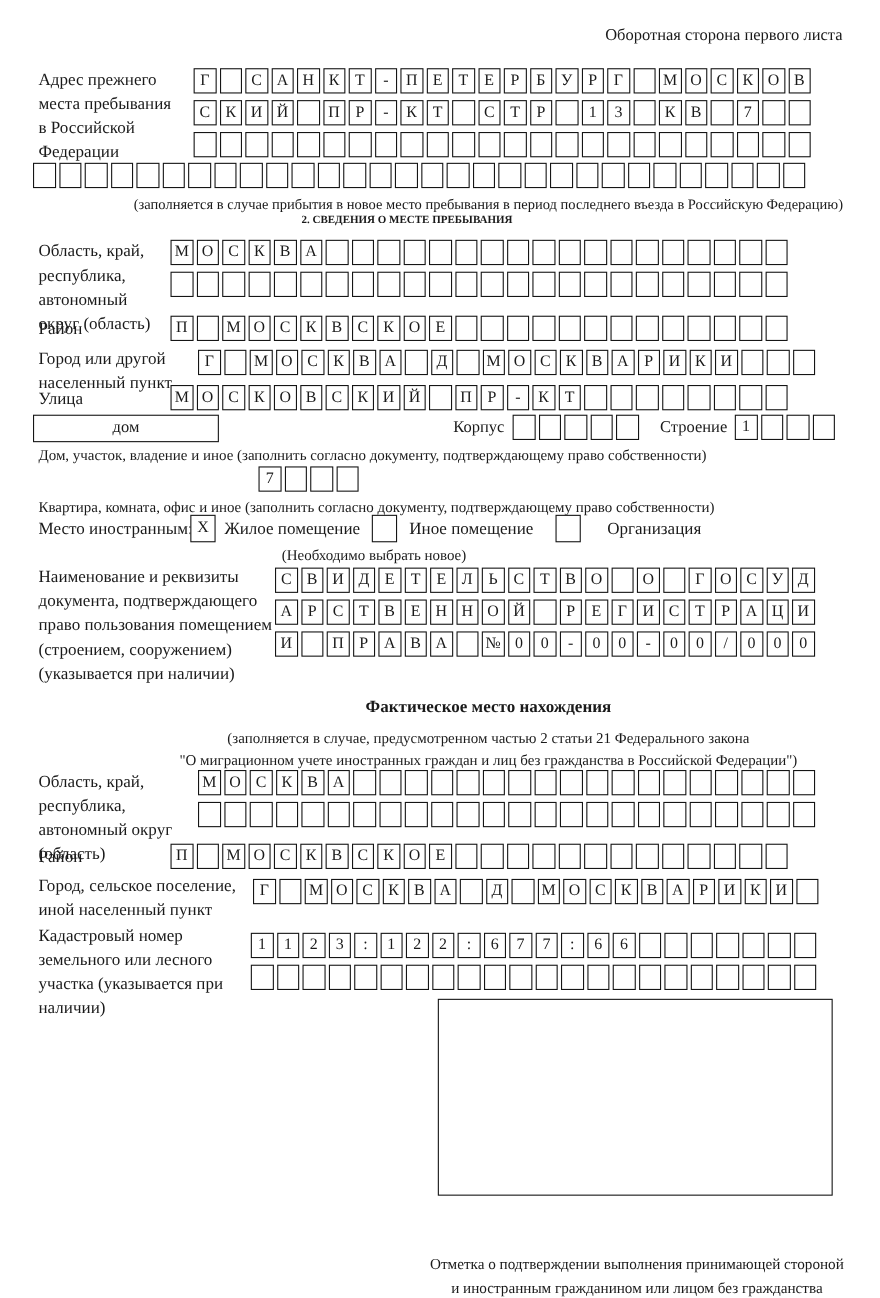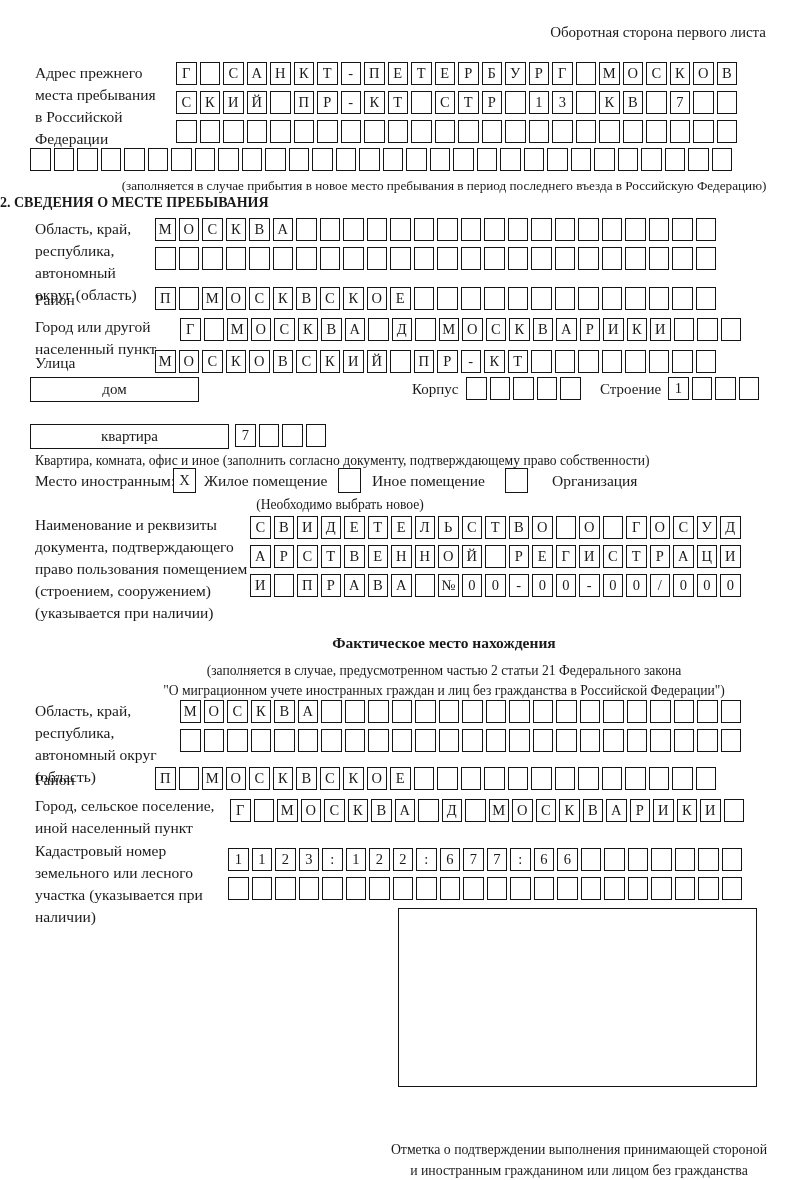--- a/index.html
+++ b/index.html
@@ -28,42 +28,42 @@
 
   <div class="abs" style="top:24px;right:34px;font-size:15px;">Оборотная сторона первого листа</div>
 
   <div class="lbl" style="left:35px;top:62px;width:124px;">Адрес прежнего места пребывания в Российской Федерации</div>
   <div class="row" style="left:176px;top:62px;"><span class="cell">Г</span><span class="cell"></span><span class="cell">С</span><span class="cell">А</span><span class="cell">Н</span><span class="cell">К</span><span class="cell">Т</span><span class="cell">-</span><span class="cell">П</span><span class="cell">Е</span><span class="cell">Т</span><span class="cell">Е</span><span class="cell">Р</span><span class="cell">Б</span><span class="cell">У</span><span class="cell">Р</span><span class="cell">Г</span><span class="cell"></span><span class="cell">М</span><span class="cell">О</span><span class="cell">С</span><span class="cell">К</span><span class="cell">О</span><span class="cell">В</span></div>
   <div class="row" style="left:176px;top:91px;"><span class="cell">С</span><span class="cell">К</span><span class="cell">И</span><span class="cell">Й</span><span class="cell"></span><span class="cell">П</span><span class="cell">Р</span><span class="cell">-</span><span class="cell">К</span><span class="cell">Т</span><span class="cell"></span><span class="cell">С</span><span class="cell">Т</span><span class="cell">Р</span><span class="cell"></span><span class="cell">1</span><span class="cell">3</span><span class="cell"></span><span class="cell">К</span><span class="cell">В</span><span class="cell"></span><span class="cell">7</span><span class="cell"></span><span class="cell"></span></div>
   <div class="row" style="left:176px;top:120px;"><span class="cell"></span><span class="cell"></span><span class="cell"></span><span class="cell"></span><span class="cell"></span><span class="cell"></span><span class="cell"></span><span class="cell"></span><span class="cell"></span><span class="cell"></span><span class="cell"></span><span class="cell"></span><span class="cell"></span><span class="cell"></span><span class="cell"></span><span class="cell"></span><span class="cell"></span><span class="cell"></span><span class="cell"></span><span class="cell"></span><span class="cell"></span><span class="cell"></span><span class="cell"></span><span class="cell"></span></div>
   <div class="row" style="left:30px;top:148px;"><span class="cell"></span><span class="cell"></span><span class="cell"></span><span class="cell"></span><span class="cell"></span><span class="cell"></span><span class="cell"></span><span class="cell"></span><span class="cell"></span><span class="cell"></span><span class="cell"></span><span class="cell"></span><span class="cell"></span><span class="cell"></span><span class="cell"></span><span class="cell"></span><span class="cell"></span><span class="cell"></span><span class="cell"></span><span class="cell"></span><span class="cell"></span><span class="cell"></span><span class="cell"></span><span class="cell"></span><span class="cell"></span><span class="cell"></span><span class="cell"></span><span class="cell"></span><span class="cell"></span><span class="cell"></span></div>
   <div class="note center" style="top:176px;">(заполняется в случае прибытия в новое место пребывания в период последнего въезда в Российскую Федерацию)</div>
 
-  <div class="abs bold" style="top:195px;left:0;width:740px;text-align:left;font-size:14px;">2. СВЕДЕНИЯ О МЕСТЕ ПРЕБЫВАНИЯ</div>
+  <div class="abs bold" style="top:195px;left:0;width:740px;text-align:center;font-size:10px;">2. СВЕДЕНИЯ О МЕСТЕ ПРЕБЫВАНИЯ</div>
 
   <div class="lbl" style="left:35px;top:218px;width:106px;">Область, край, республика, автономный округ (область)</div>
   <div class="row" style="left:155px;top:218px;"><span class="cell">М</span><span class="cell">О</span><span class="cell">С</span><span class="cell">К</span><span class="cell">В</span><span class="cell">А</span><span class="cell"></span><span class="cell"></span><span class="cell"></span><span class="cell"></span><span class="cell"></span><span class="cell"></span><span class="cell"></span><span class="cell"></span><span class="cell"></span><span class="cell"></span><span class="cell"></span><span class="cell"></span><span class="cell"></span><span class="cell"></span><span class="cell"></span><span class="cell"></span><span class="cell"></span><span class="cell"></span></div>
   <div class="row" style="left:155px;top:247px;"><span class="cell"></span><span class="cell"></span><span class="cell"></span><span class="cell"></span><span class="cell"></span><span class="cell"></span><span class="cell"></span><span class="cell"></span><span class="cell"></span><span class="cell"></span><span class="cell"></span><span class="cell"></span><span class="cell"></span><span class="cell"></span><span class="cell"></span><span class="cell"></span><span class="cell"></span><span class="cell"></span><span class="cell"></span><span class="cell"></span><span class="cell"></span><span class="cell"></span><span class="cell"></span><span class="cell"></span></div>
 
   <div class="lbl" style="left:35px;top:289px;">Район</div>
   <div class="row" style="left:155px;top:287px;"><span class="cell">П</span><span class="cell"></span><span class="cell">М</span><span class="cell">О</span><span class="cell">С</span><span class="cell">К</span><span class="cell">В</span><span class="cell">С</span><span class="cell">К</span><span class="cell">О</span><span class="cell">Е</span><span class="cell"></span><span class="cell"></span><span class="cell"></span><span class="cell"></span><span class="cell"></span><span class="cell"></span><span class="cell"></span><span class="cell"></span><span class="cell"></span><span class="cell"></span><span class="cell"></span><span class="cell"></span><span class="cell"></span></div>
 
   <div class="lbl" style="left:35px;top:316px;width:132px;">Город или другой населенный пункт</div>
   <div class="row" style="left:180px;top:318px;"><span class="cell">Г</span><span class="cell"></span><span class="cell">М</span><span class="cell">О</span><span class="cell">С</span><span class="cell">К</span><span class="cell">В</span><span class="cell">А</span><span class="cell"></span><span class="cell">Д</span><span class="cell"></span><span class="cell">М</span><span class="cell">О</span><span class="cell">С</span><span class="cell">К</span><span class="cell">В</span><span class="cell">А</span><span class="cell">Р</span><span class="cell">И</span><span class="cell">К</span><span class="cell">И</span><span class="cell"></span><span class="cell"></span><span class="cell"></span></div>
 
   <div class="lbl" style="left:35px;top:352px;">Улица</div>
   <div class="row" style="left:155px;top:350px;"><span class="cell">М</span><span class="cell">О</span><span class="cell">С</span><span class="cell">К</span><span class="cell">О</span><span class="cell">В</span><span class="cell">С</span><span class="cell">К</span><span class="cell">И</span><span class="cell">Й</span><span class="cell"></span><span class="cell">П</span><span class="cell">Р</span><span class="cell">-</span><span class="cell">К</span><span class="cell">Т</span><span class="cell"></span><span class="cell"></span><span class="cell"></span><span class="cell"></span><span class="cell"></span><span class="cell"></span><span class="cell"></span><span class="cell"></span></div>
 
   <div class="cbox" style="left:30px;top:377px;width:167px;">дом</div>
   <div class="seg-lbl" style="left:412px;top:376px;">Корпус</div>
   <div class="row" style="left:466px;top:377px;"><span class="cell"></span><span class="cell"></span><span class="cell"></span><span class="cell"></span><span class="cell"></span></div>
   <div class="seg-lbl" style="left:600px;top:376px;">Строение</div>
   <div class="row" style="left:668px;top:377px;"><span class="cell">1</span><span class="cell"></span><span class="cell"></span><span class="cell"></span></div>
+  <div class="note" style="left:35px;top:404px;font-size:13.6px;">Дом, участок, владение и иное (заполнить согласно документу, подтверждающему право собственности)</div>
 
-  <div class="cbox" style="left:30px;top:424px;width:197px;">квартира</div>
   <div class="row" style="left:235px;top:424px;"><span class="cell">7</span><span class="cell"></span><span class="cell"></span><span class="cell"></span></div>
   <div class="note" style="left:35px;top:451px;font-size:13.6px;">Квартира, комната, офис и иное (заполнить согласно документу, подтверждающему право собственности)</div>
 
   <div class="lbl" style="left:35px;top:470px;">Место иностранным:</div>
   <span class="cb" style="left:173px;top:468px;">X</span>
   <div class="lbl" style="left:204px;top:470px;">Жилое помещение</div>
   <span class="cb" style="left:338px;top:468px;"></span>
   <div class="lbl" style="left:372px;top:470px;">Иное помещение</div>
   <span class="cb" style="left:505px;top:468px;"></span>
   <div class="lbl" style="left:552px;top:470px;">Организация</div>

